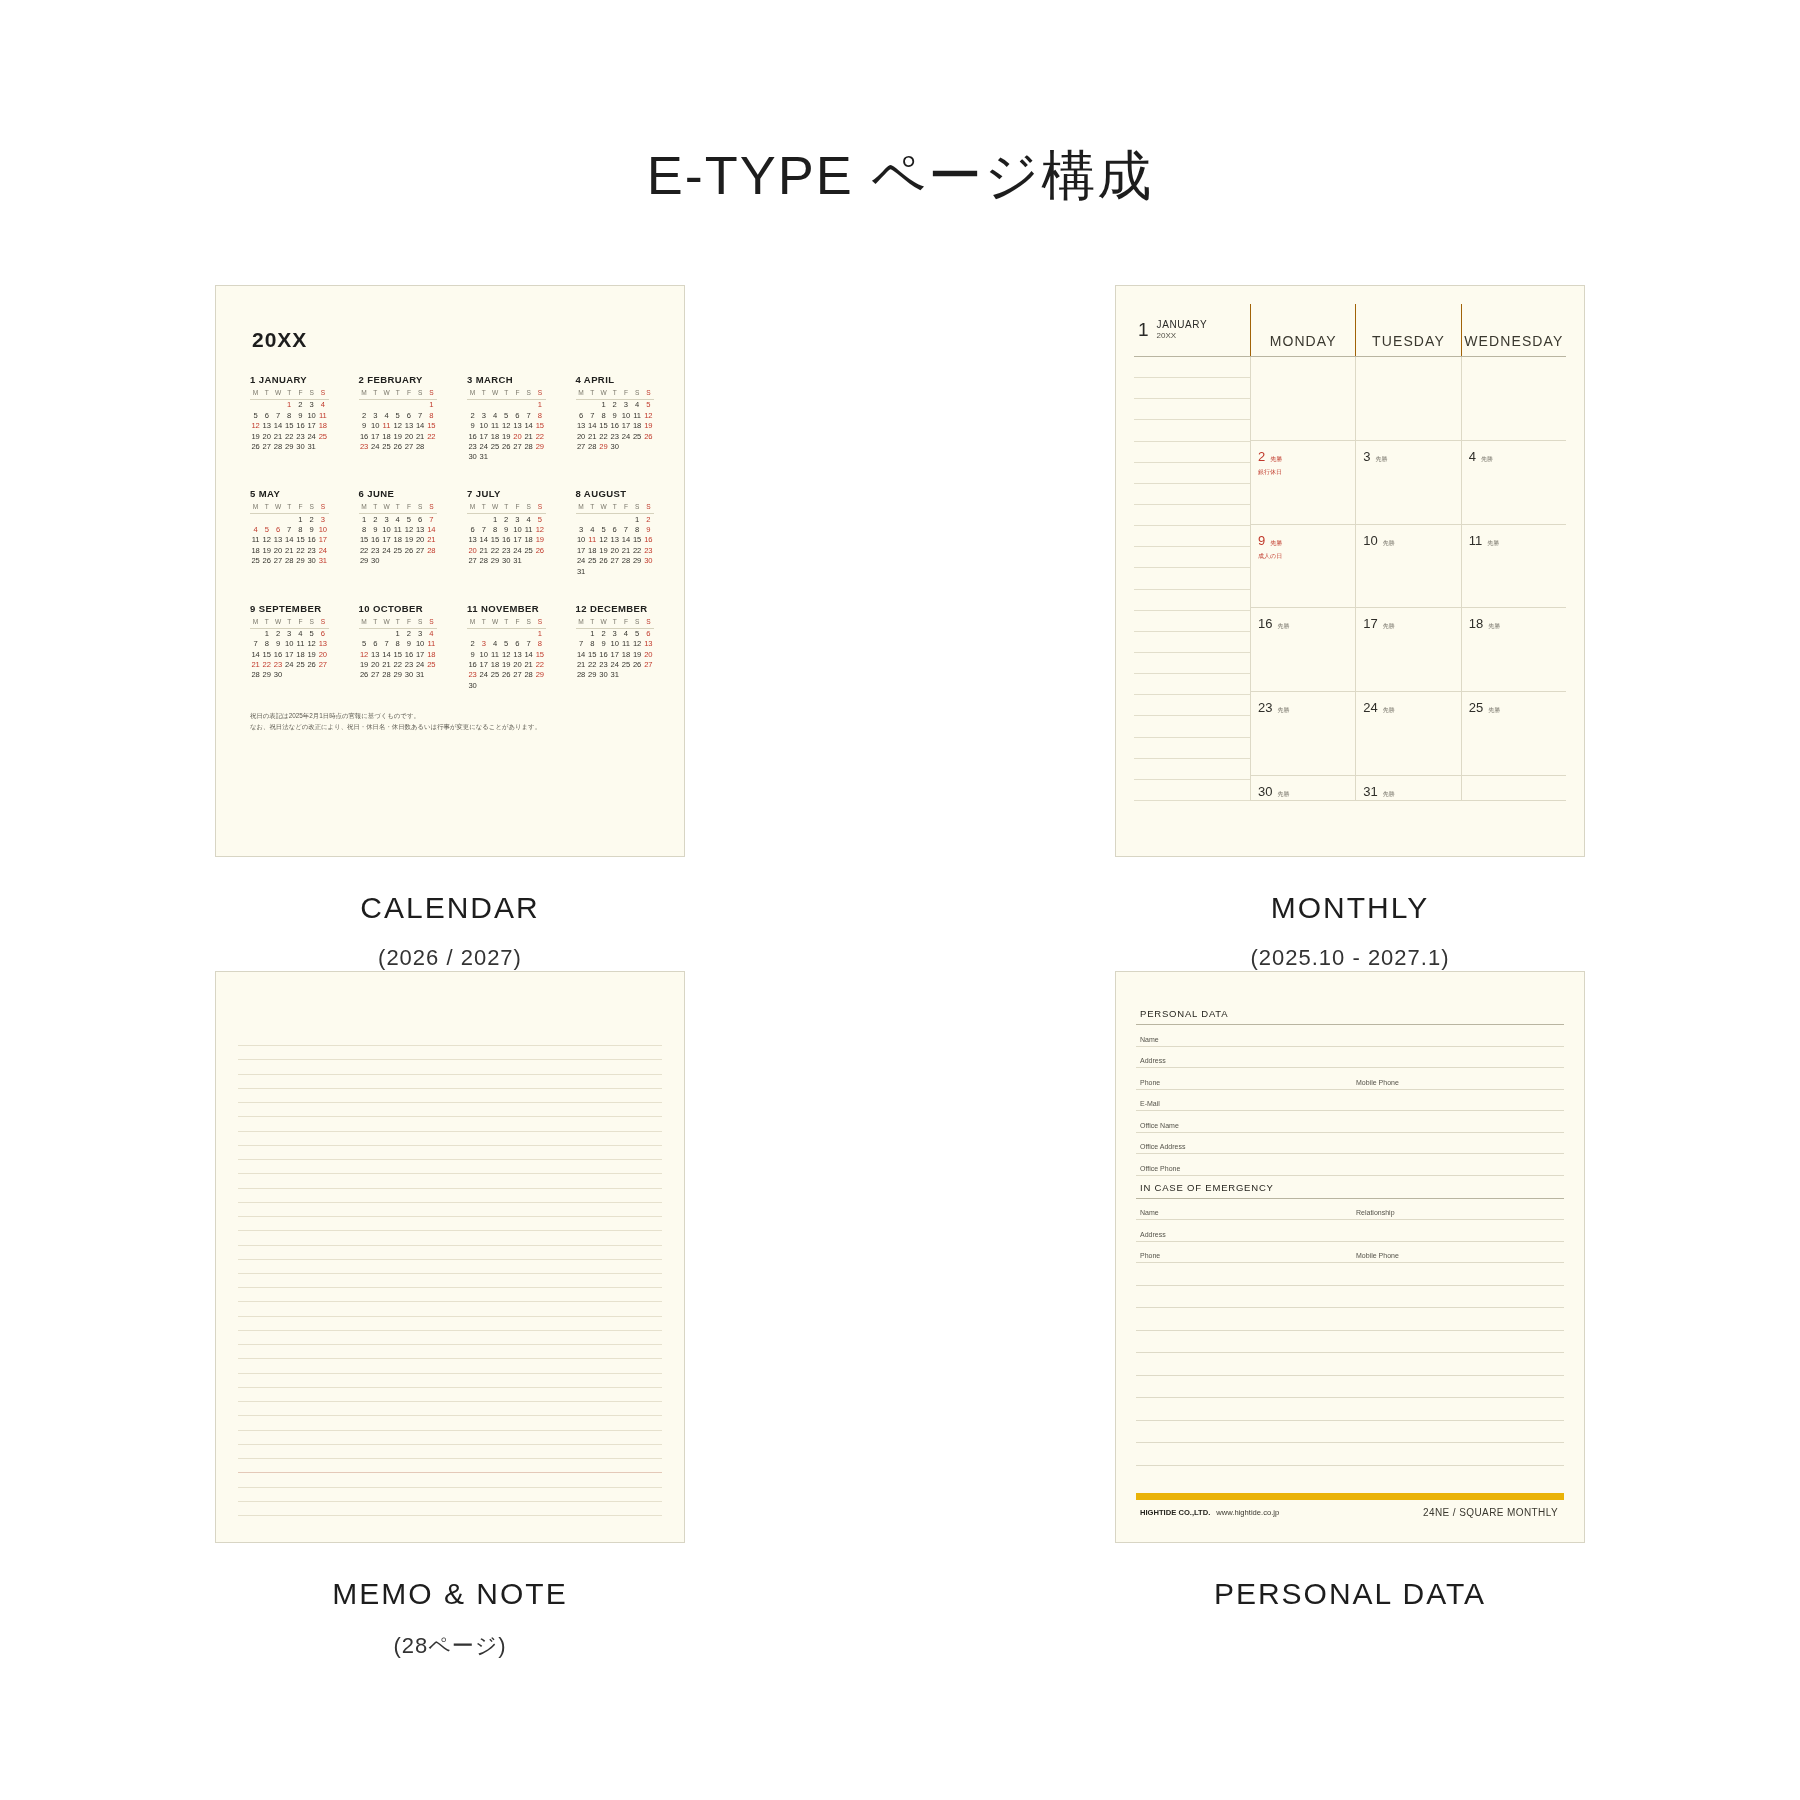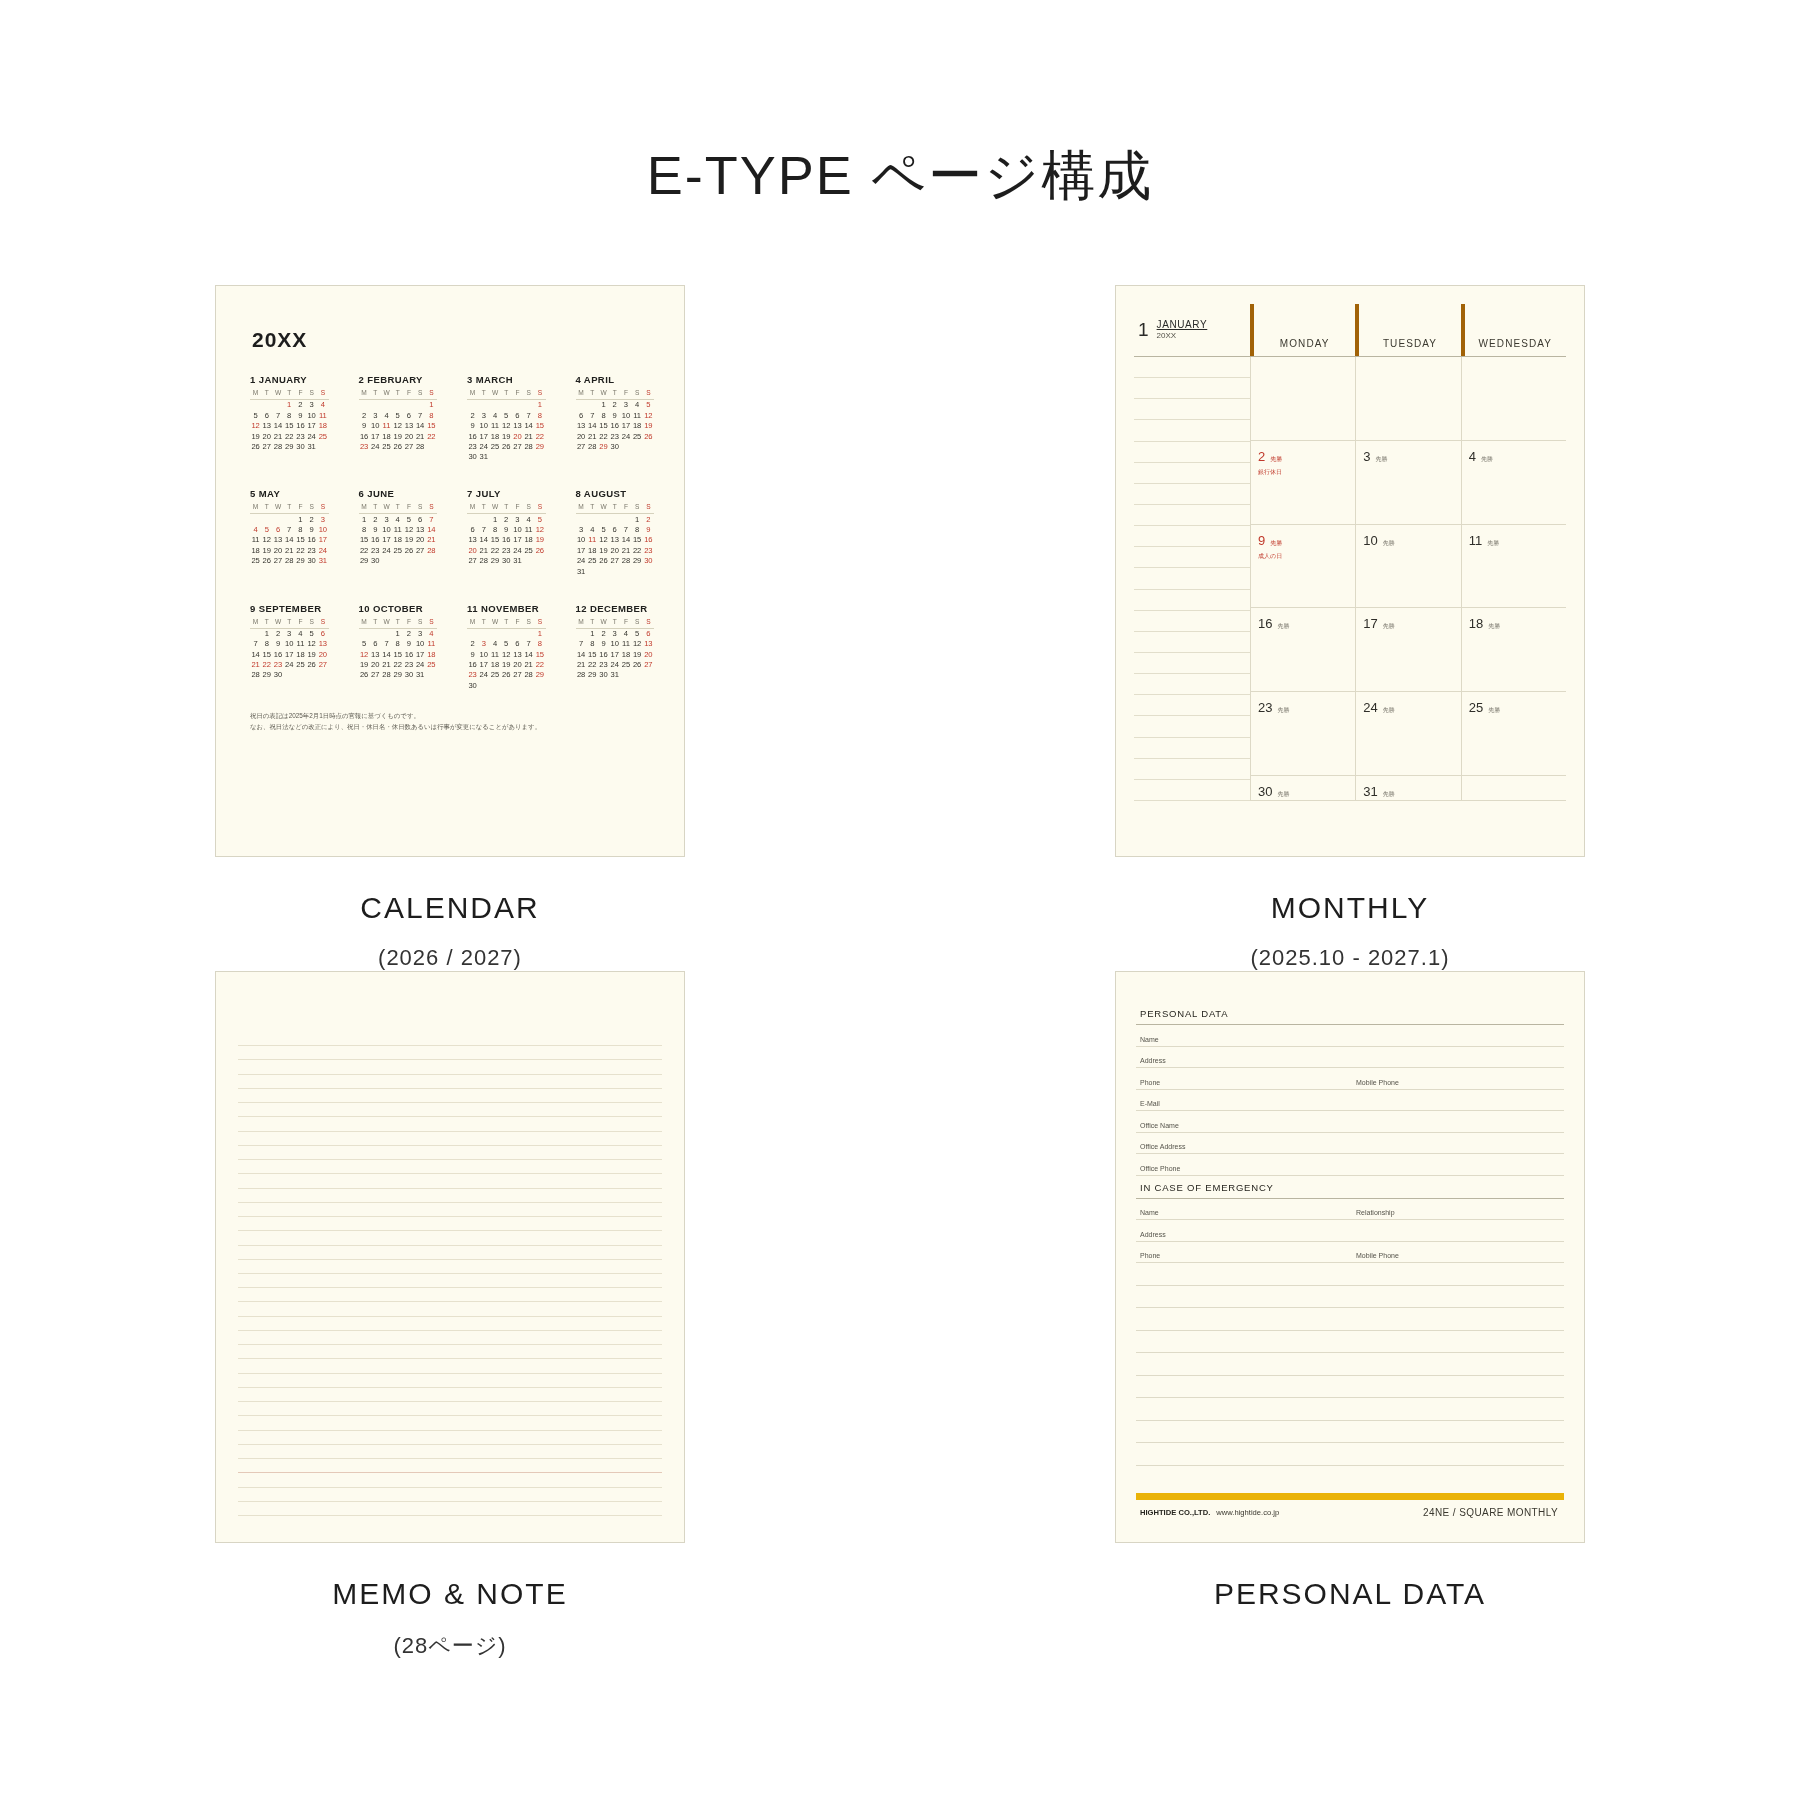--- a/index.html
+++ b/index.html
@@ -125,36 +125,36 @@
   .m-head-left {
     width: 116px;
     display: flex;
     align-items: center;
     gap: 8px;
     padding-left: 4px;
     box-sizing: border-box;
   }
   .m-num { font-size: 19px; color: #2a2a28; }
   .m-name-wrap { line-height: 1.25; }
-  .m-name { font-size: 10px; letter-spacing: .6px; color: #2a2a28; text-decoration: underline; }
+  .m-name { font-size: 10px; letter-spacing: .6px; color: #2a2a28; }
   .m-year { font-size: 8px; color: #55534a; }
   .m-dow {
     flex: 1;
     display: grid;
     grid-template-columns: repeat(3, 1fr);
   }
   .m-dow div {
-    font-size: 10px;
+    font-size: 14px;
     letter-spacing: 1.1px;
     color: #3a382f;
     display: flex;
     align-items: flex-end;
     justify-content: center;
     padding-bottom: 7px;
-    border-left: 4px solid #a16207;
+    border-left: 1px solid #a16207;
   }
   .m-body {
     margin: 0 18px;
     display: flex;
     height: 444px;
   }
   .m-side {
     width: 116px;
     box-sizing: border-box;
     display: flex;

